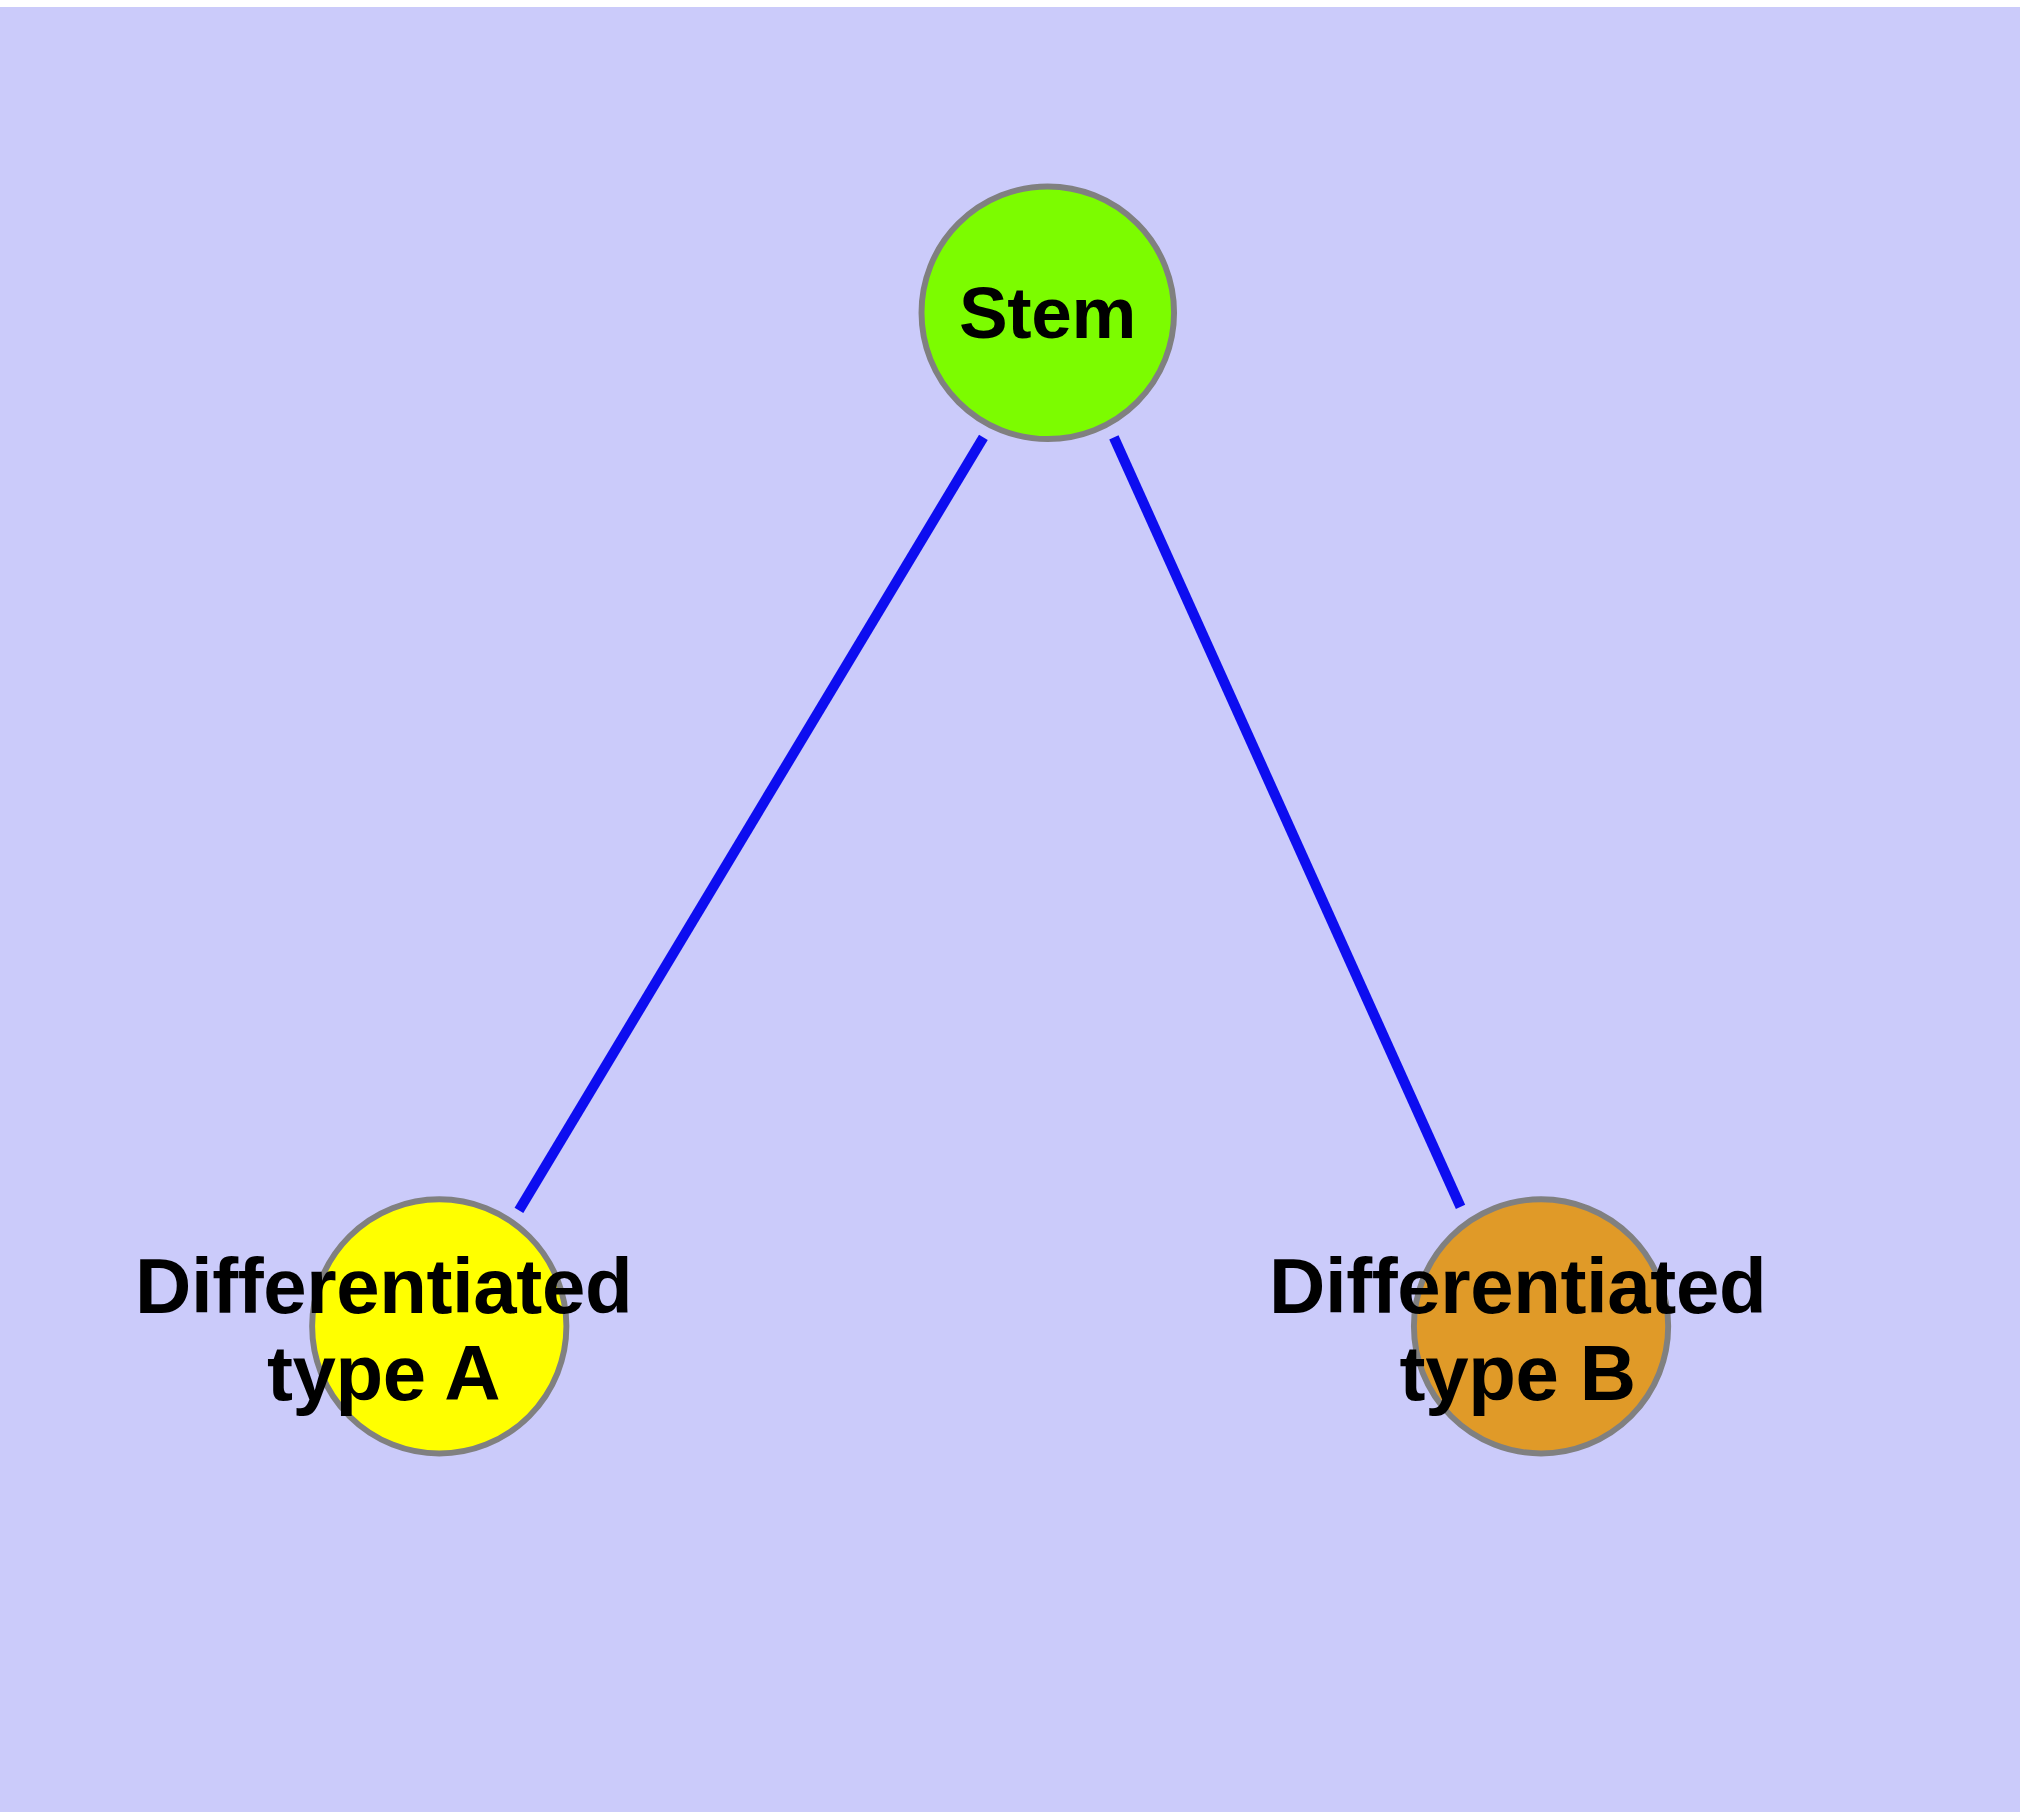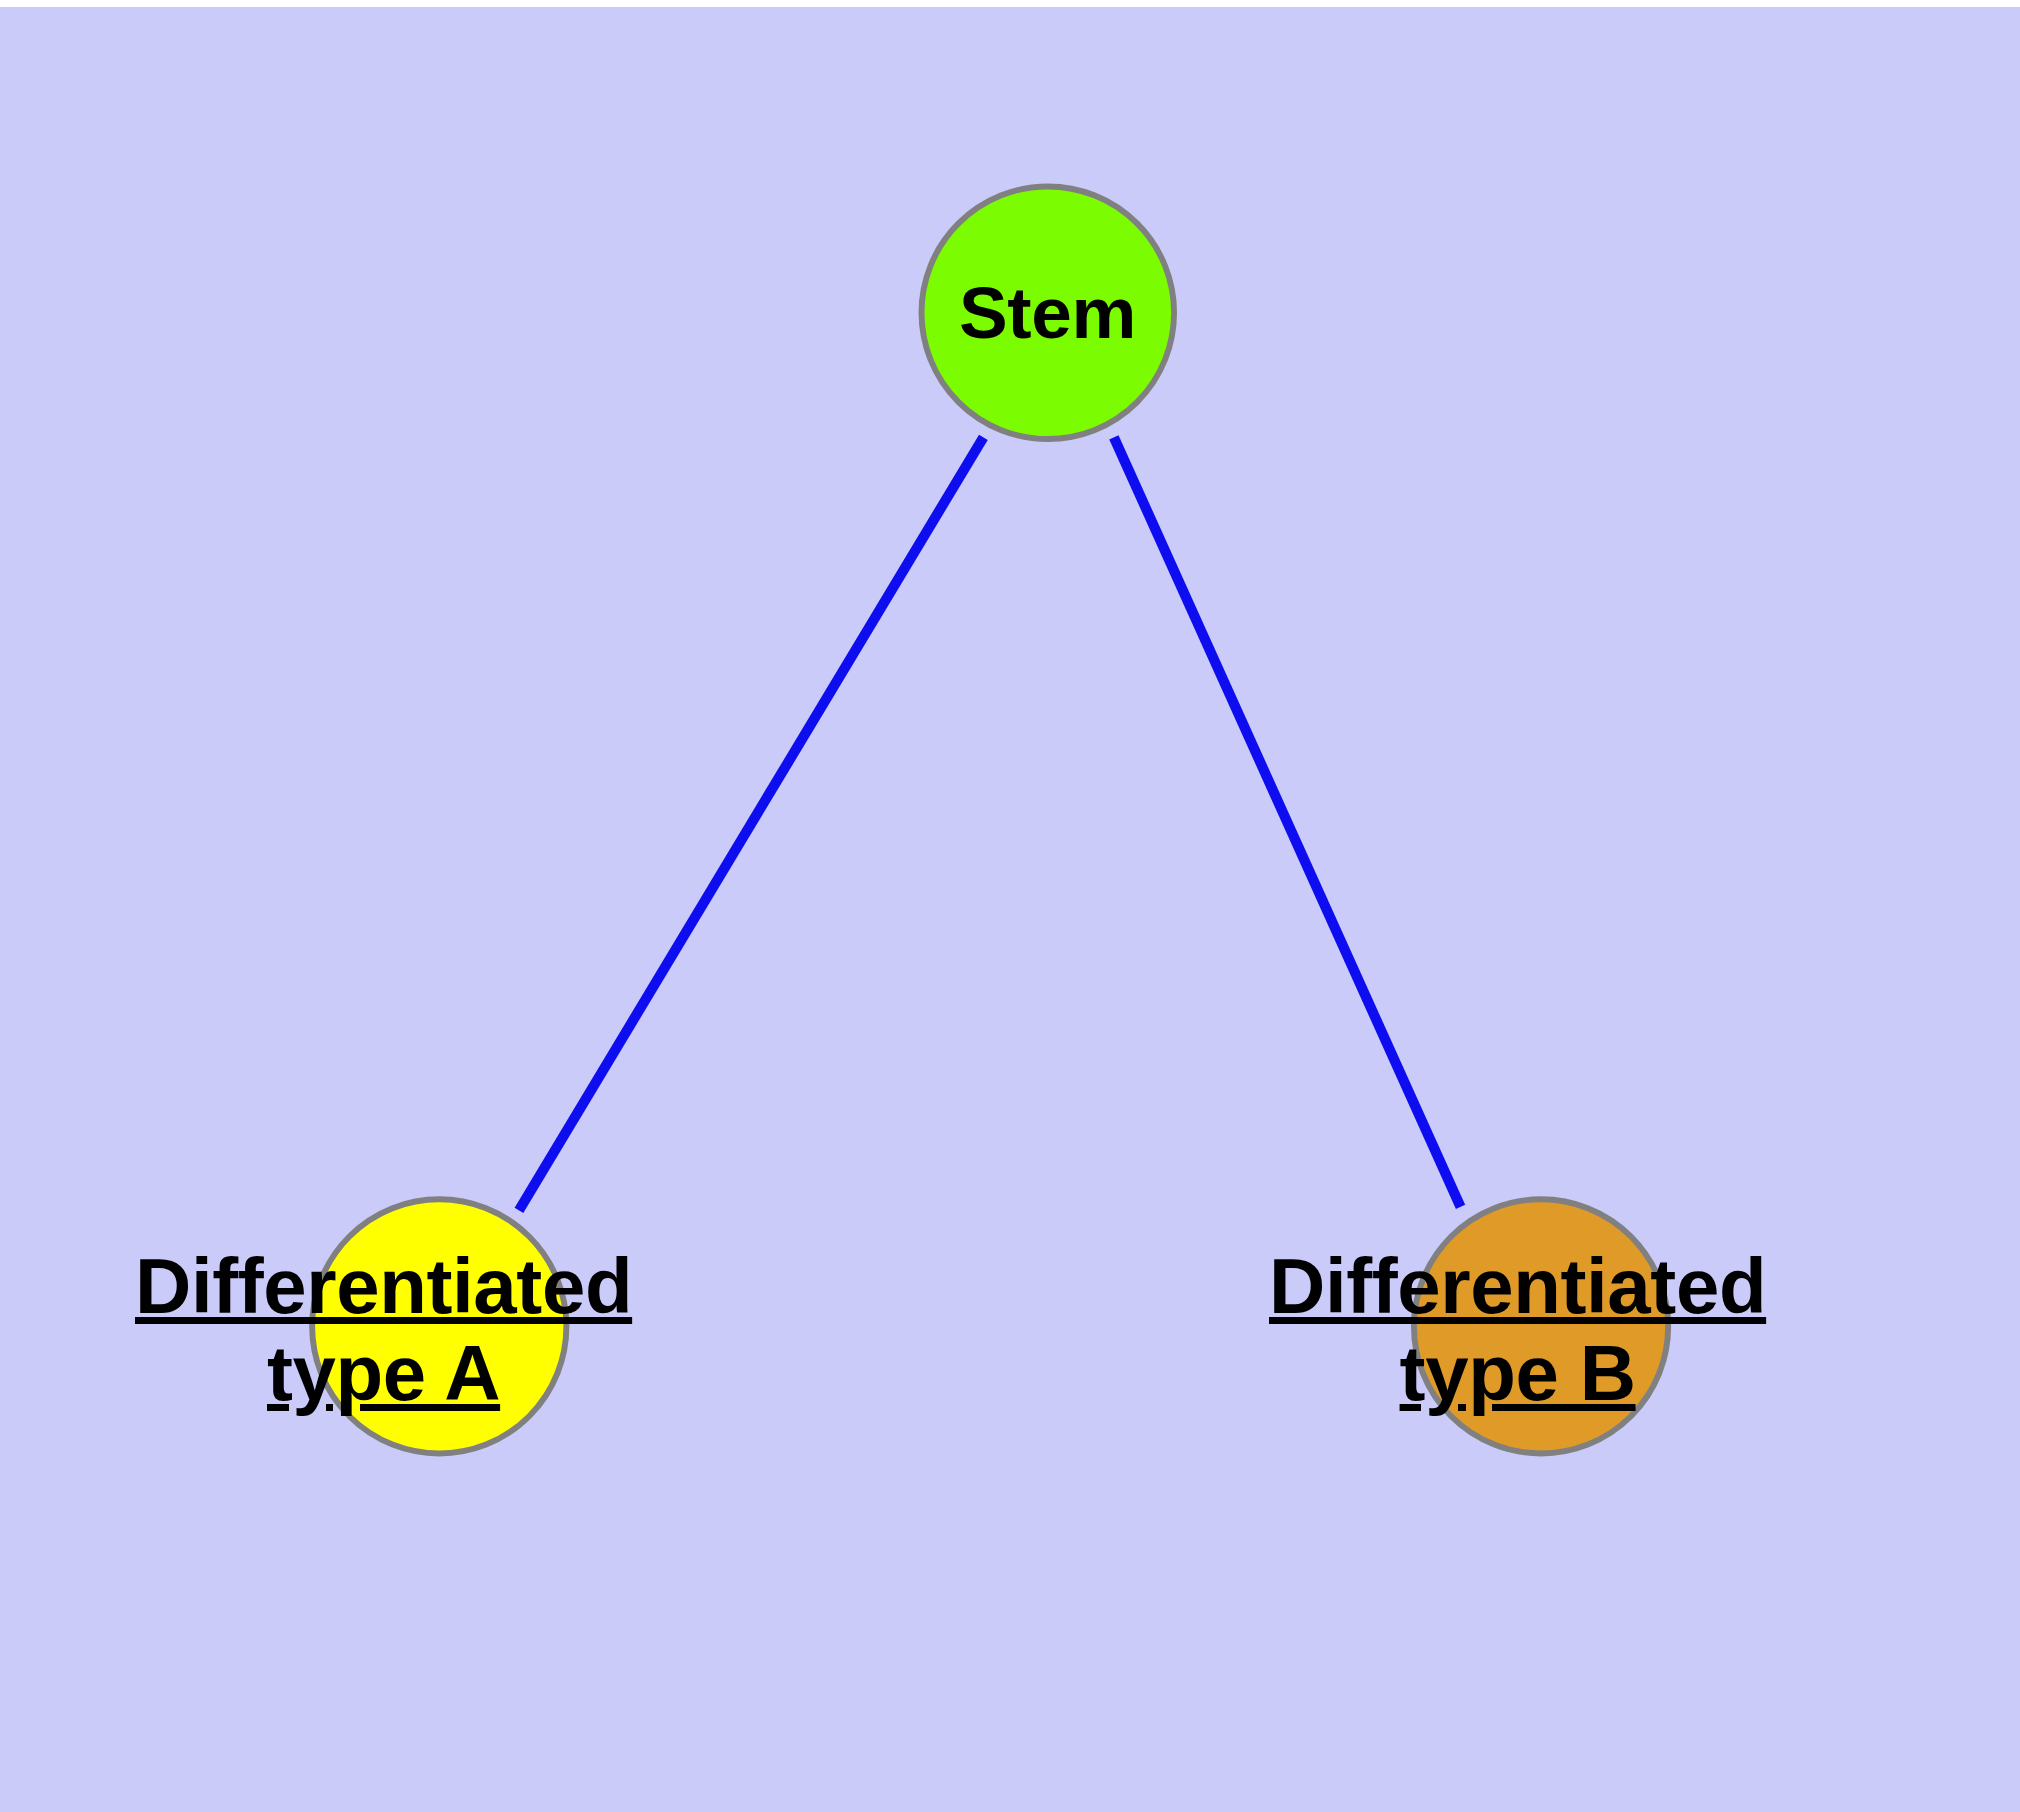--- a/index.html
+++ b/index.html
@@ -47,21 +47,20 @@
     text-align: center;
     line-height: 1.12;
     white-space: pre;
     letter-spacing: -0.4px;
   }
   .label-stem {
     font-size: 73px;
   }
   .label-child {
     font-size: 78px;
-    text-decoration: underline;
   }
 </style>
 </head>
 <body>
 
 <div id="canvas">
 
   <div id="plot-bg"></div>
 
   <svg id="graph" viewBox="0 0 2384 2138" xmlns="http://www.w3.org/2000/svg">

